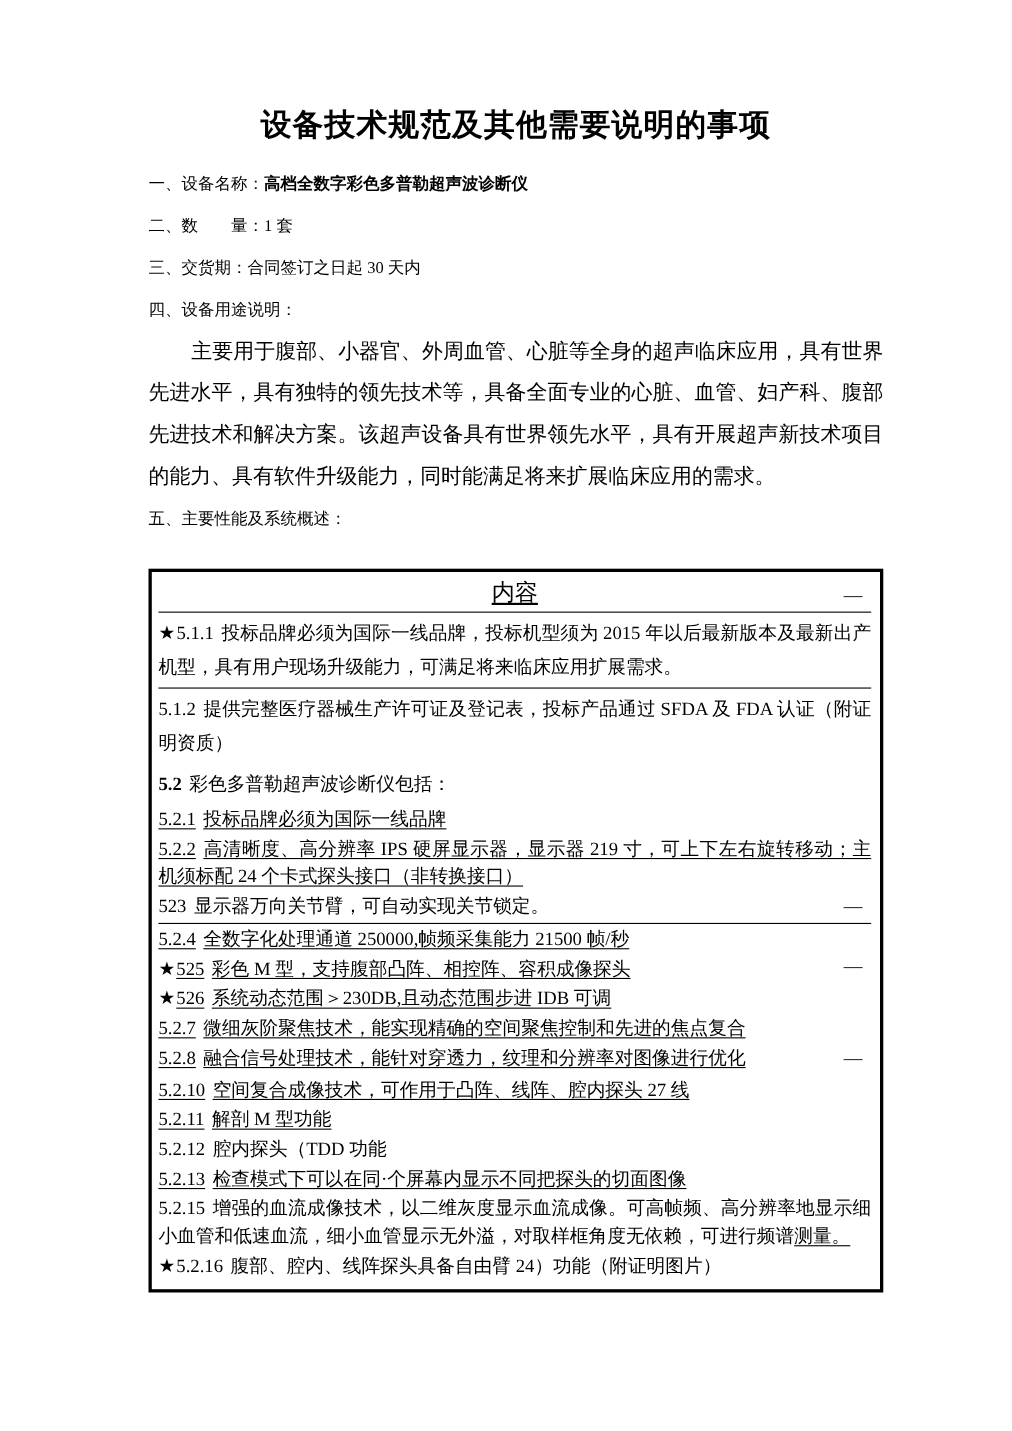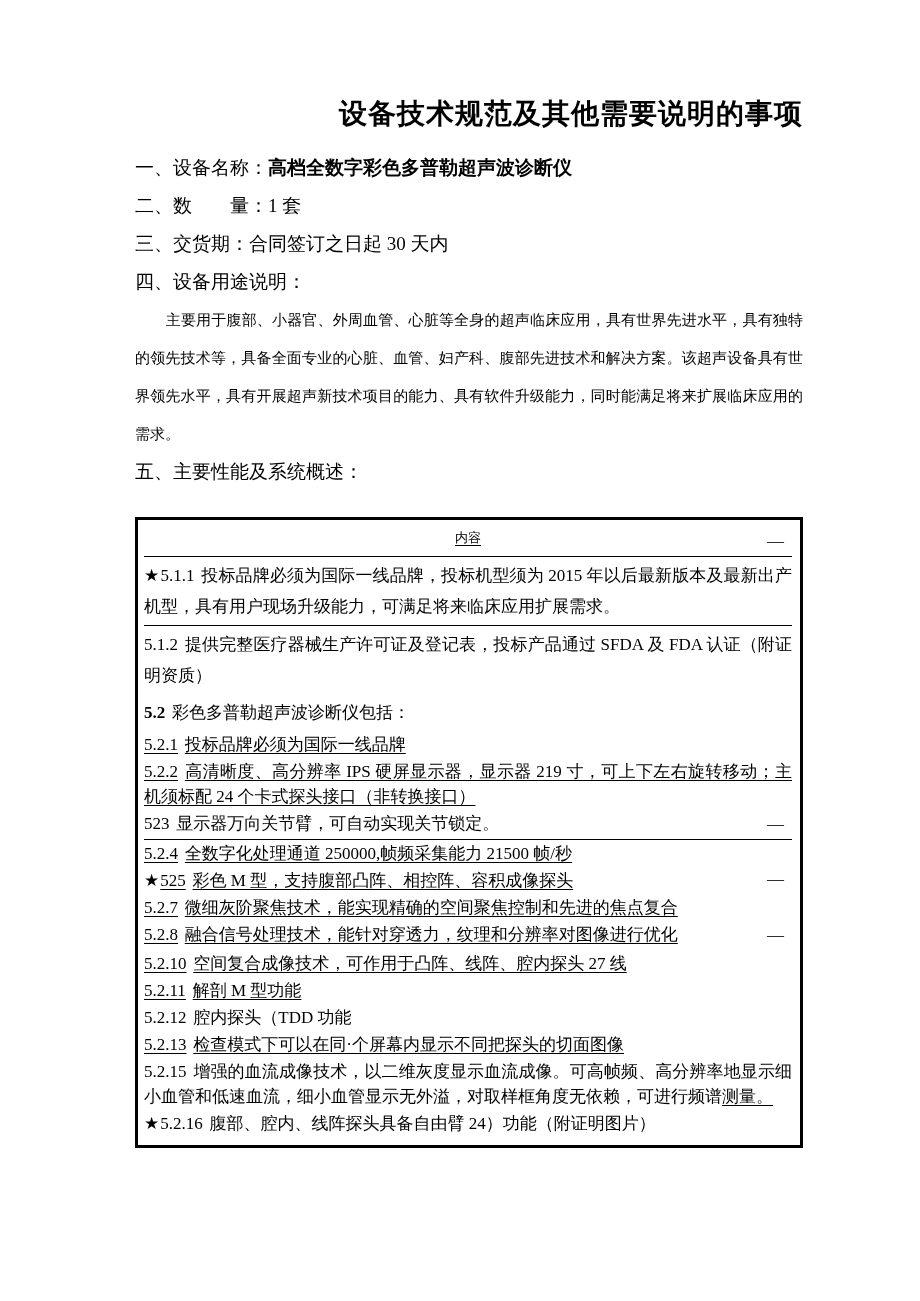--- a/index.html
+++ b/index.html
@@ -6,37 +6,37 @@
   html,body { background:#ffffff; }
   body {
     width:920px; height:1301px;
     color:#000;
     font-family:"Liberation Serif","DejaVu Serif",serif;
     overflow:hidden;
   }
   .doc { width:668px; margin-left:135px; padding-top:95px; }
 
   .title {
-    font-size:28px; font-weight:bold; text-align:right;
+    font-size:28px; font-weight:bold; text-align:center;
     letter-spacing:1px; margin-bottom:16px;
   }
 
-  .intro-line { font-size:19px; line-height:38px; }
+  .intro-line { font-size:15px; line-height:38px; }
   .intro-line .b { font-weight:bold; }
   .para {
-    font-size:15px; line-height:38px;
+    font-size:19px; line-height:38px;
     text-align:justify; text-indent:2.05em;
   }
 
   .spec-table {
     margin-top:26px;
     border:3px solid #000;
     padding:6px 8px 8px 6px;
   }
-  .thead { text-align:center; font-size:13px; line-height:24px; margin-bottom:2px; }
+  .thead { text-align:center; font-size:21px; line-height:24px; margin-bottom:2px; }
   .thead .u { text-decoration:underline; text-underline-offset:3px; }
 
   .trow {
     position:relative;
     font-size:17px; line-height:25px;
     text-align:justify;
     padding:1px 0;
   }
   .trow.spaced { line-height:31px; padding:3px 0; }
   .trow.bb { border-bottom:1.5px solid #000; padding-bottom:3px; }
@@ -80,20 +80,21 @@
     <div id="spec-rows">
         <div class="trow bb"><span class="right-dash">—</span></div>
         <div class="trow spaced bb"><span class="star">★</span><span><span class="num">5.1.1</span><span class="txt">投标品牌必须为国际一线品牌，投标机型须为 2015 年以后最新版本及最新出产机型，具有用户现场升级能力，可满足将来临床应用扩展需求。</span></span></div>
         <div class="trow spaced"><span><span class="num">5.1.2</span><span class="txt">提供完整医疗器械生产许可证及登记表，投标产品通过 SFDA 及 FDA 认证（附证明资质）</span></span></div>
         <div class="trow spaced"><span><span class="num b">5.2</span><span class="txt">彩色多普勒超声波诊断仪包括：</span></span></div>
         <div class="trow"><span class="u"><span class="num">5.2.1</span><span class="txt">投标品牌必须为国际一线品牌</span></span></div>
         <div class="trow"><span class="u"><span class="num">5.2.2</span><span class="txt">高清晰度、高分辨率 IPS 硬屏显示器，显示器 219 寸，可上下左右旋转移动；主机须标配 24 个卡式探头接口（非转换接口）</span></span></div>
         <div class="trow bb"><span><span class="num">523</span><span class="txt">显示器万向关节臂，可自动实现关节锁定。</span></span><span class="right-dash">—</span></div>
         <div class="trow"><span class="u"><span class="num">5.2.4</span><span class="txt">全数字化处理通道 250000,帧频采集能力 21500 帧/秒</span></span></div>
         <div class="trow"><span class="star">★</span><span class="u"><span class="num">525</span><span class="txt">彩色 M 型，支持腹部凸阵、相控阵、容积成像探头</span></span><span class="right-dash">—</span></div>
+        <div class="trow"><span class="star">★</span><span class="u"><span class="num">526</span><span class="txt">系统动态范围＞230DB,且动态范围步进 IDB 可调</span></span></div>
         <div class="trow"><span class="u"><span class="num">5.2.7</span><span class="txt">微细灰阶聚焦技术，能实现精确的空间聚焦控制和先进的焦点复合</span></span></div>
         <div class="trow"><span class="u"><span class="num">5.2.8</span><span class="txt">融合信号处理技术，能针对穿透力，纹理和分辨率对图像进行优化</span></span></div>
         <div class="trow"><span class="right-dash">—</span></div>
         <div class="trow"><span class="u"><span class="num">5.2.10</span><span class="txt">空间复合成像技术，可作用于凸阵、线阵、腔内探头 27 线</span></span></div>
         <div class="trow"><span class="u"><span class="num">5.2.11</span><span class="txt">解剖 M 型功能</span></span></div>
         <div class="trow"><span><span class="num">5.2.12</span><span class="txt">腔内探头（TDD 功能</span></span></div>
         <div class="trow"><span class="u"><span class="num">5.2.13</span><span class="txt">检查模式下可以在同·个屏幕内显示不同把探头的切面图像</span></span></div>
         <div class="trow"><span><span class="num">5.2.15</span><span class="txt">增强的血流成像技术，以二维灰度显示血流成像。可高帧频、高分辨率地显示细小血管和低速血流，细小血管显示无外溢，对取样框角度无依赖，可进行频谱</span></span><span class="u">测量。</span></div>
         <div class="trow"><span class="star">★</span><span><span class="num">5.2.16</span><span class="txt">腹部、腔内、线阵探头具备自由臂 24）功能（附证明图片）</span></span></div>
       </div>

